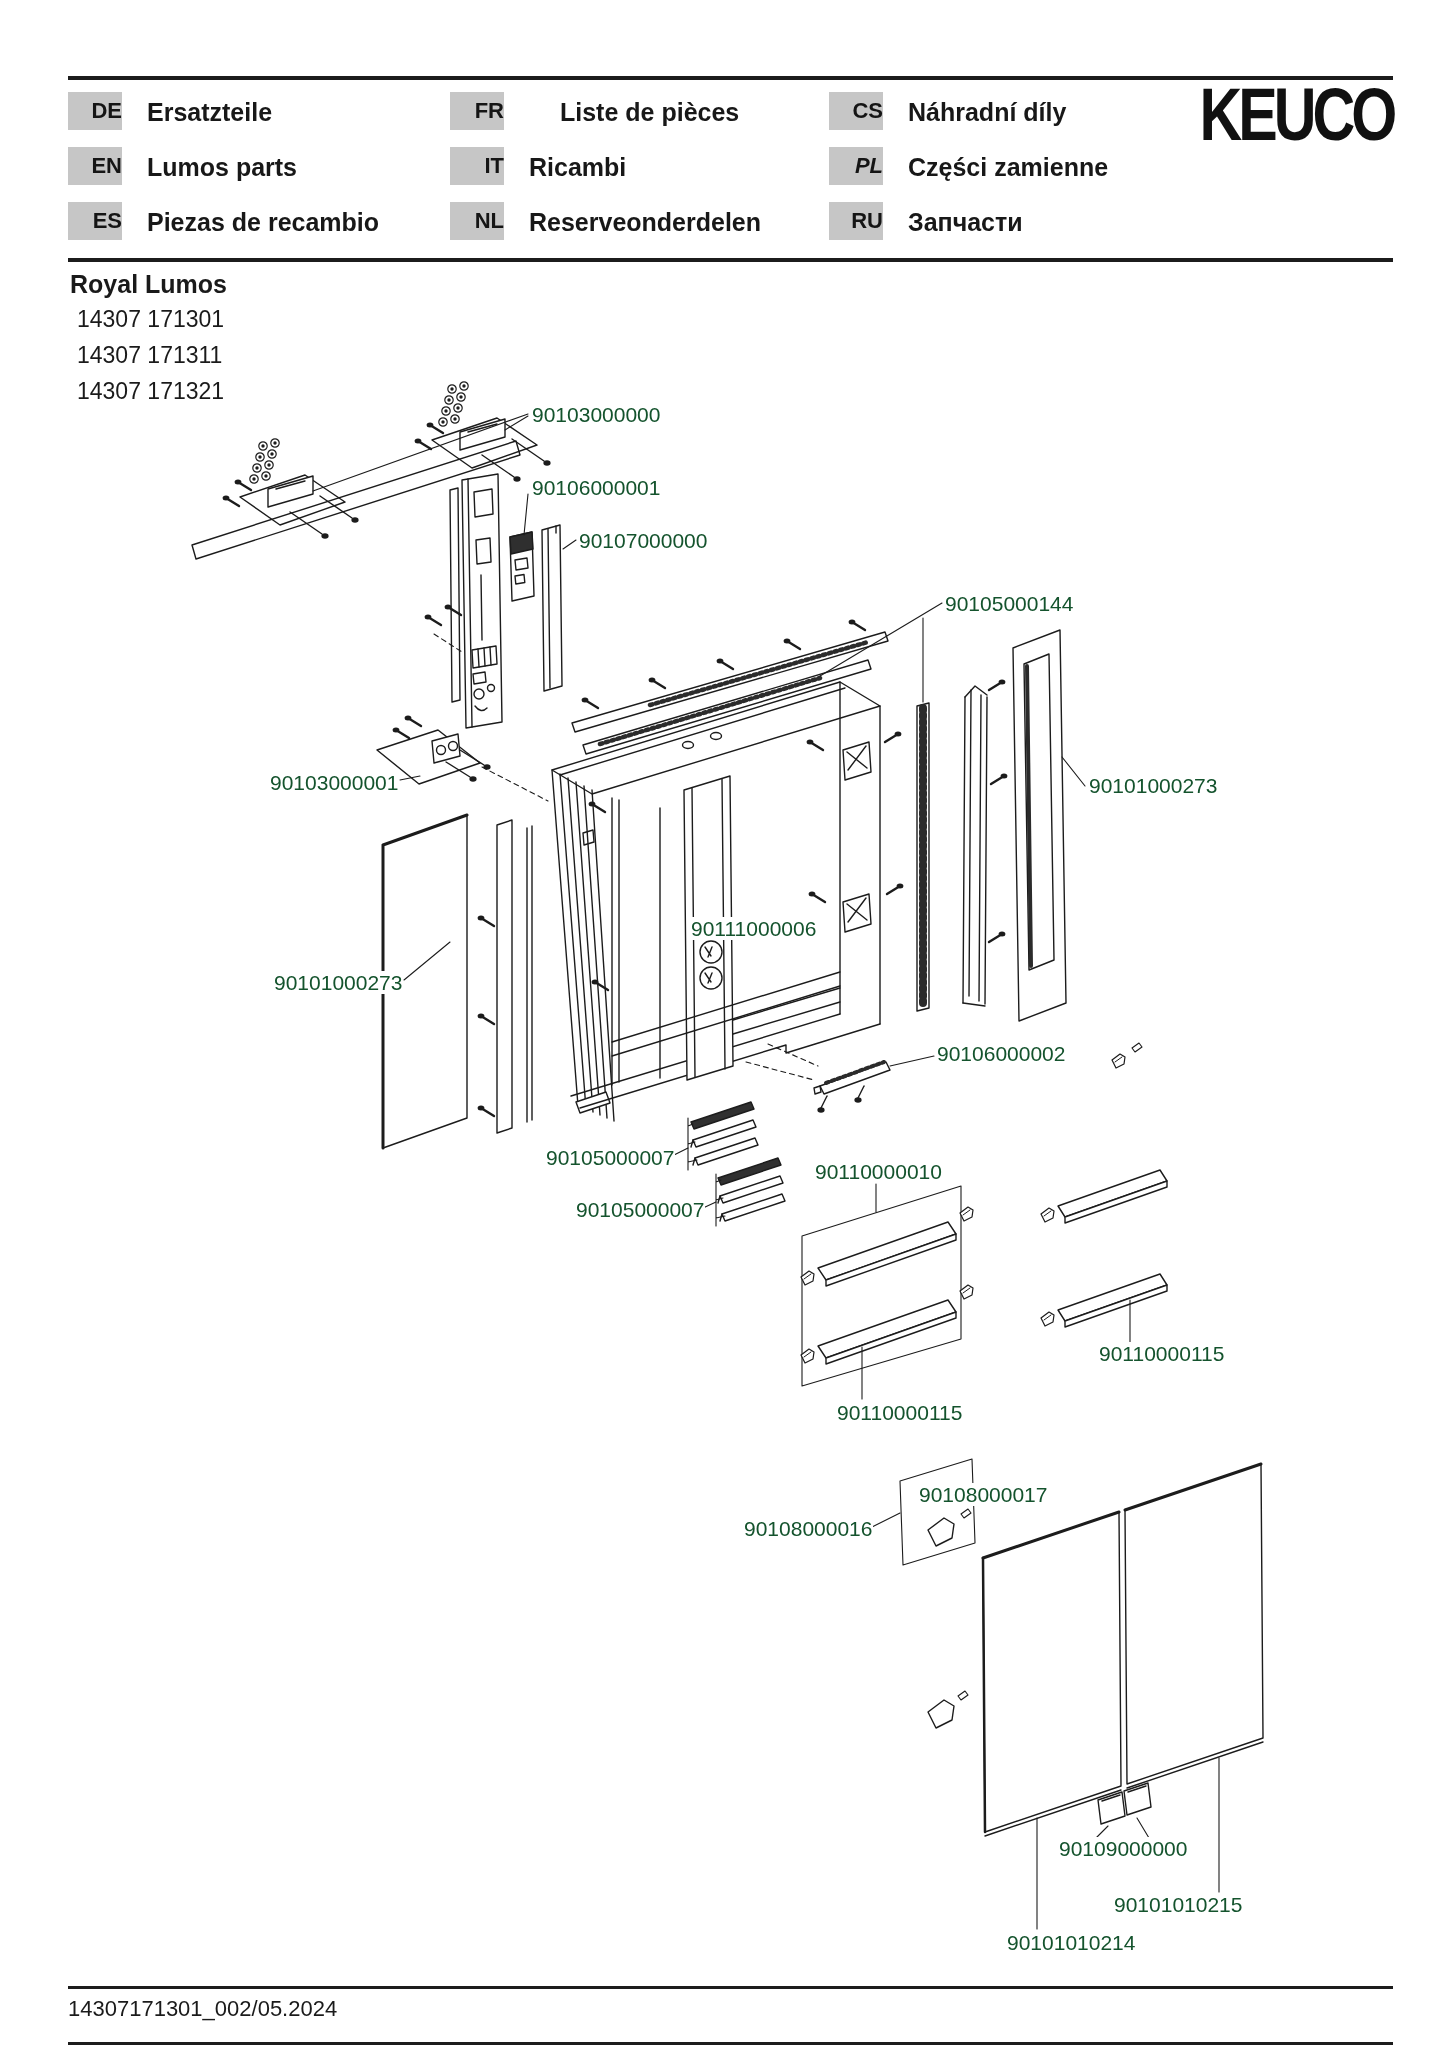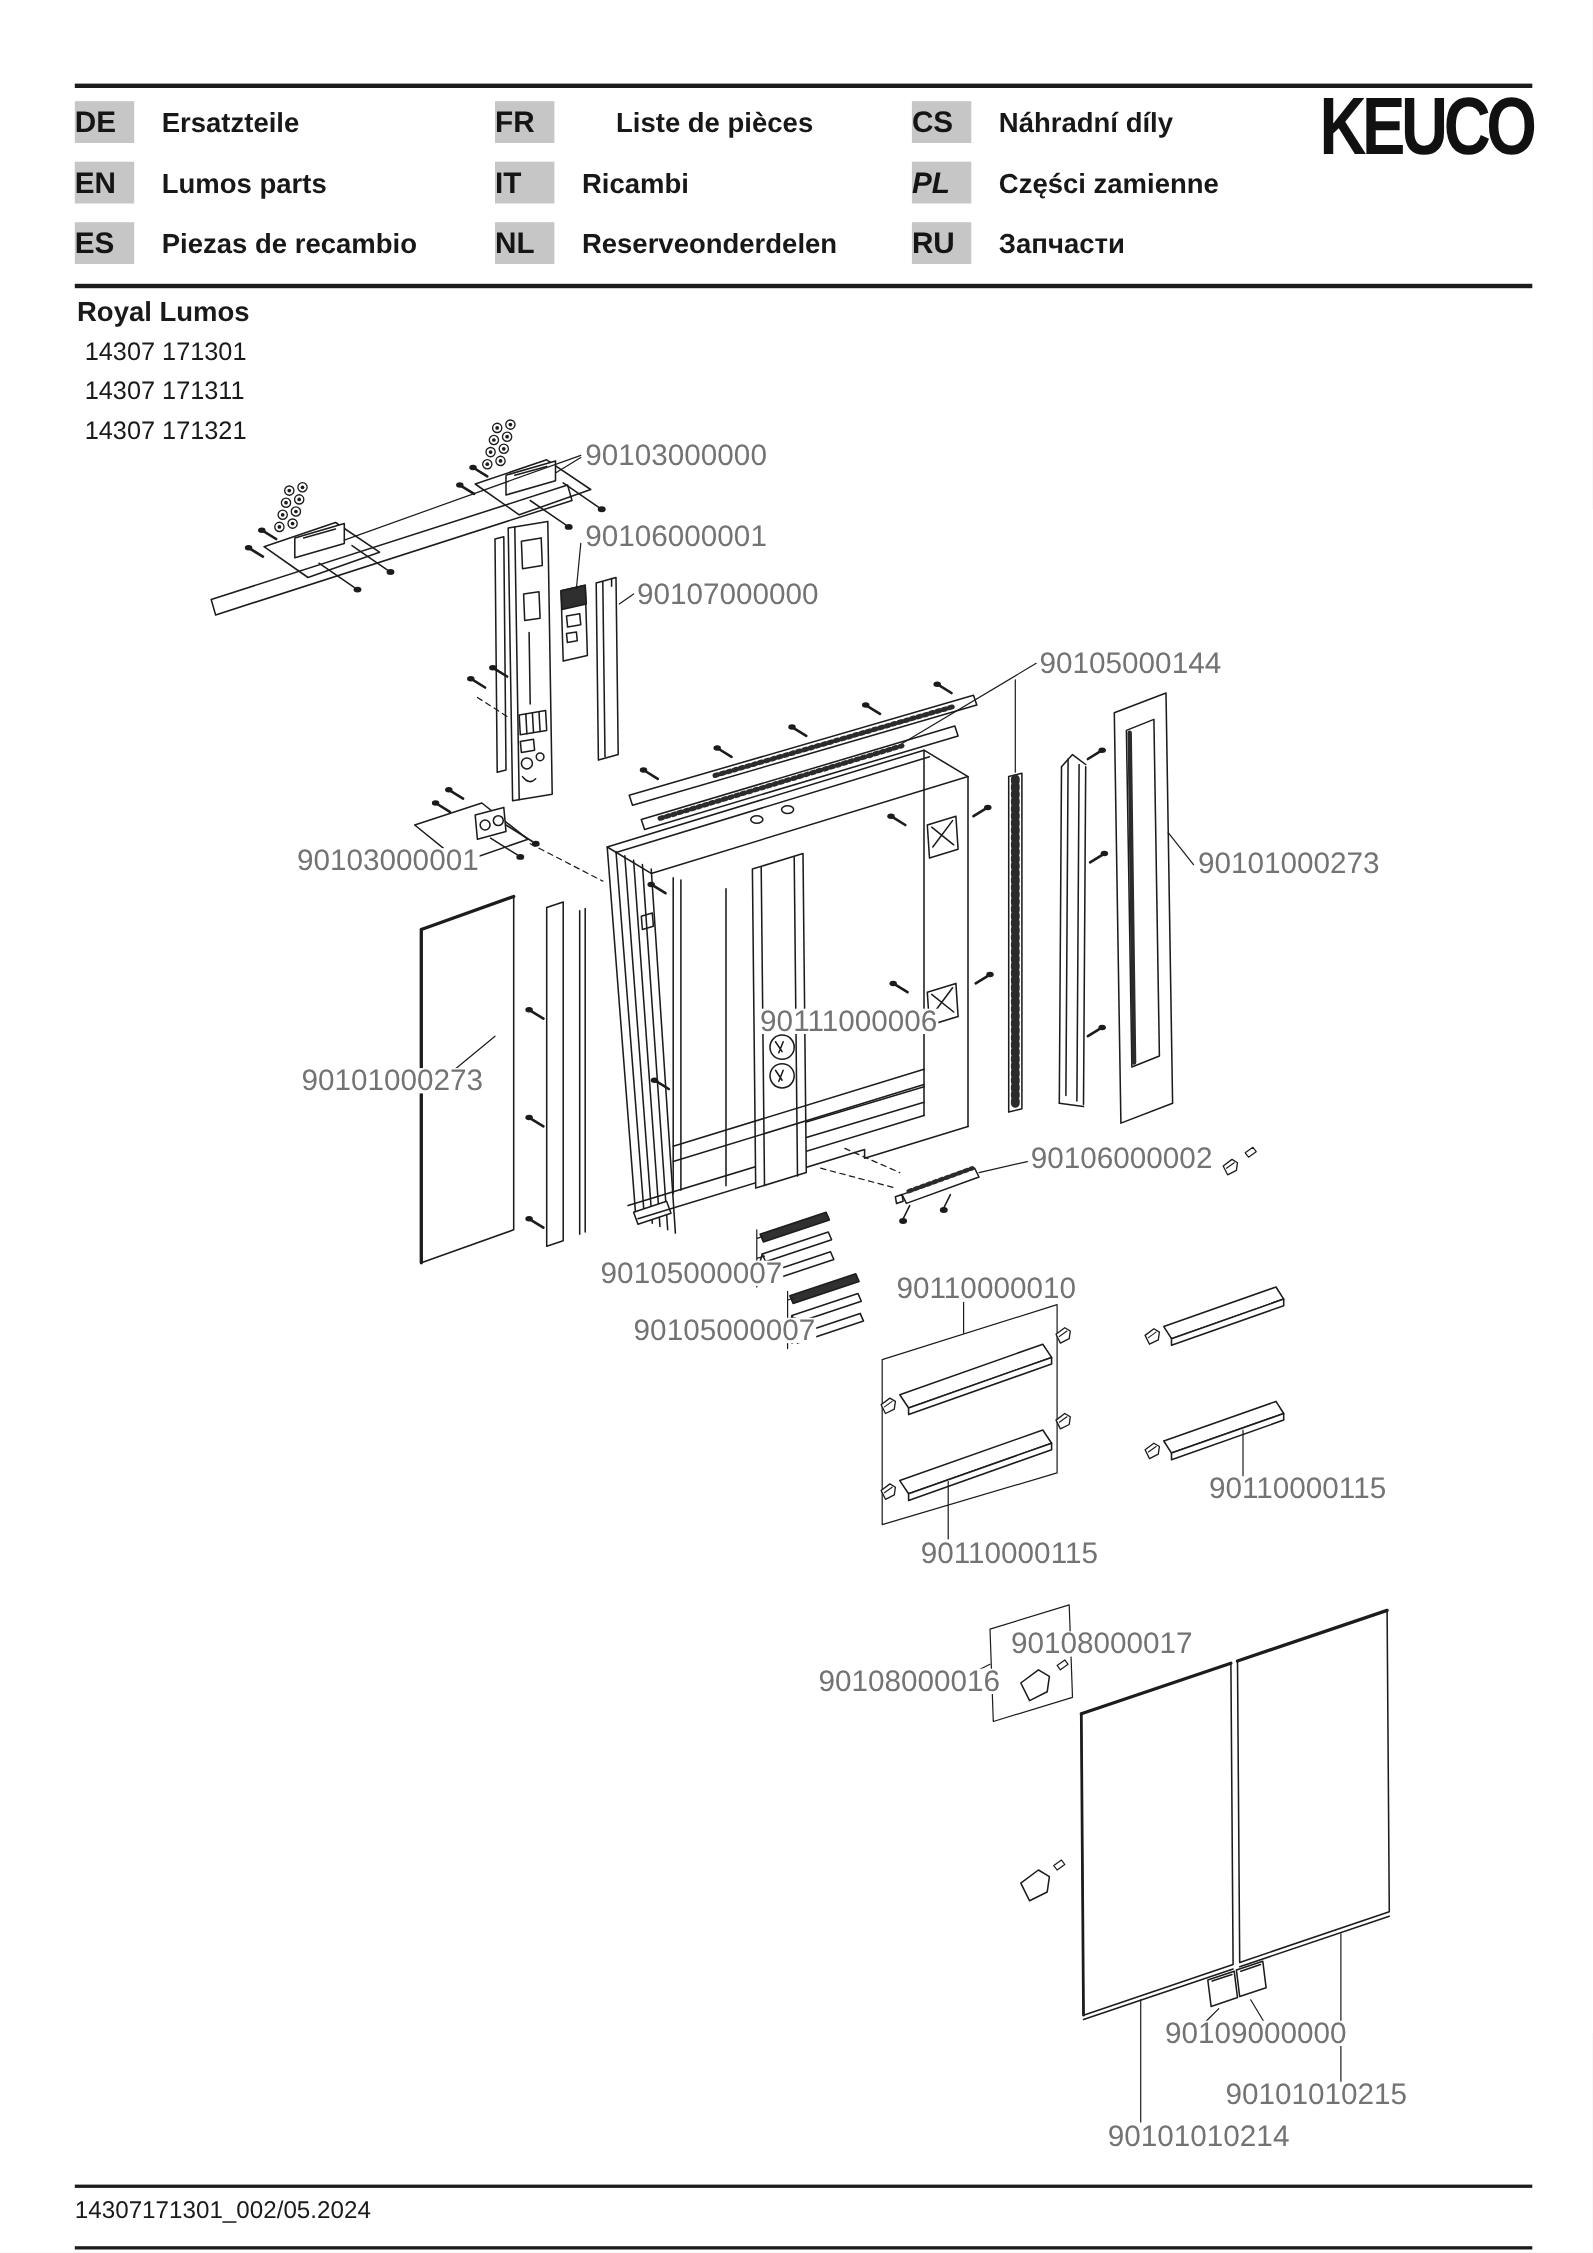--- a/index.html
+++ b/index.html
@@ -4,35 +4,35 @@
 <style>
   html,body{margin:0;padding:0;background:#eee;}
   .page{
     position:relative;width:1448px;height:2048px;background:#ffffff;
     font-family:"Liberation Sans","DejaVu Sans",sans-serif;color:#1a1a1a;
     overflow:hidden;margin:0 auto;
   }
   .rule{position:absolute;left:68px;width:1325px;background:#1c1c1c;}
   .lang-badge{
     position:absolute;width:54px;height:38px;background:#c6c6c6;color:#151515;
-    font-weight:bold;font-size:27px;line-height:38px;text-align:left;
+    font-weight:bold;font-size:22px;line-height:38px;text-align:right;
   }
   .lang-label{
     position:absolute;height:38px;font-weight:bold;font-size:25px;line-height:40px;
     white-space:nowrap;color:#181818;
   }
   .brand{
     position:absolute;right:55px;top:78px;font-size:74px;font-weight:bold;
     letter-spacing:-5px;transform:scaleX(0.8);transform-origin:100% 50%;
     color:#111;line-height:74px;
   }
   .product-name{position:absolute;left:70px;top:270px;font-size:25px;font-weight:bold;}
   .variant{position:absolute;left:77px;font-size:23px;white-space:nowrap;}
   .plabel{
-    position:absolute;font-size:27px;color:#737373;white-space:nowrap;
+    position:absolute;font-size:21px;color:#14532d;white-space:nowrap;
     background:#ffffff;padding:0 1px;line-height:23px;
   }
   .footer-text{position:absolute;left:68px;top:1996px;font-size:22px;}
   svg.art{position:absolute;left:0;top:0;}
 </style>
 </head>
 <body>
 
 <div class="page">
 

